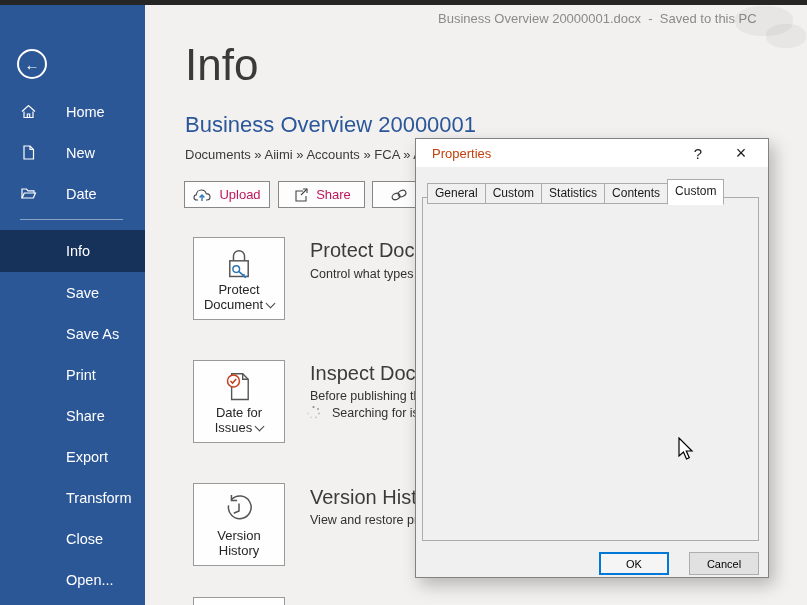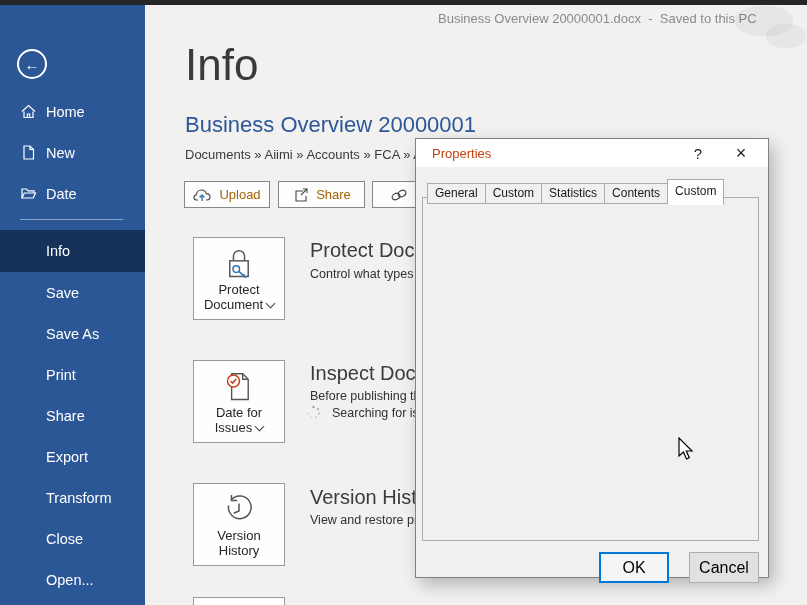--- a/index.html
+++ b/index.html
@@ -6,33 +6,33 @@
   #screen{position:relative;width:807px;height:605px;overflow:hidden;
           font-family:"Liberation Sans","DejaVu Sans",sans-serif;background:#f2f1f0;}
   .abs{position:absolute;}
   
   #topstrip{left:0;top:0;width:807px;height:5px;background:#262626;}
   
   #sidebar{left:0;top:5px;width:145px;height:600px;background:#2b5797;}
   #backbtn{left:17px;top:44px;width:26px;height:26px;border:2px solid #fff;border-radius:50%;
            color:#fff;display:flex;align-items:center;justify-content:center;font-size:15px;line-height:1;cursor:default;}
   .snav{position:absolute;left:0;width:145px;height:41px;display:flex;align-items:center;
-        padding-left:46px;box-sizing:border-box;color:#fff;font-size:14.5px;cursor:default;}
+        padding-left:66px;box-sizing:border-box;color:#fff;font-size:14.5px;cursor:default;}
   .snav svg{position:absolute;left:20px;width:17px;height:17px;}
   .snav.sel{background:#16325a;}
   #sidedivider{left:20px;top:214px;width:103px;height:1px;background:rgba(255,255,255,0.45);}
   
   #titlebar-text{left:438px;top:11px;font-size:13px;color:#8c8a88;white-space:pre;}
   .wm{position:absolute;background:rgba(60,60,60,0.06);border-radius:45%;}
   
   #page-title{left:185px;top:40px;font-size:44px;font-weight:300;color:#3a3a3a;}
   #doc-title{left:185px;top:112px;font-size:22px;color:#2b579a;}
   #breadcrumb{left:185px;top:147px;font-size:13px;color:#3b3a39;}
   .tbtn{position:absolute;top:181px;height:27px;background:#fdfdfd;border:1px solid #878787;
-        display:flex;align-items:center;justify-content:center;gap:7px;font-size:13px;color:#a16207;box-sizing:border-box;}
+        display:flex;align-items:center;justify-content:center;gap:7px;font-size:13px;color:#be185d;box-sizing:border-box;}
   .bigbtn{position:absolute;left:193px;width:92px;height:83px;background:#fefefe;border:1px solid #9a9a9a;
           box-sizing:border-box;display:flex;flex-direction:column;align-items:center;justify-content:space-between;
           padding:9px 2px 7px 2px;text-align:center;font-size:13px;color:#262626;line-height:15px;}
   .sec-h{position:absolute;left:310px;font-size:20px;font-weight:300;color:#3c3b3a;white-space:nowrap;}
   .sec-b{position:absolute;left:310px;font-size:12.5px;color:#323130;white-space:nowrap;}
   .chev{display:inline-block;width:6px;height:6px;border-left:1.4px solid #444;border-bottom:1.4px solid #444;
         transform:rotate(-45deg);vertical-align:2px;margin-left:4px;}
   #partialbox{left:193px;top:597px;width:92px;height:10px;background:#fefefe;border:1px solid #9a9a9a;box-sizing:border-box;}
   
   #dialog{left:415px;top:138px;width:354px;height:440px;background:#f0f0f0;border:1px solid #828282;
@@ -69,21 +69,21 @@
              display:flex;align-items:center;justify-content:center;}
   #chkbox{left:230px;top:200px;width:13px;height:13px;background:#fff;border:1px solid #bfbfbf;box-sizing:border-box;}
   #chklabel{left:249px;top:200px;color:#9b9b9b;}
   #lview{left:77px;top:221px;width:256px;height:172px;background:#fff;border:1px solid #828790;box-sizing:border-box;}
   .lv-colline{position:absolute;top:2px;height:16px;width:1px;background:#e0e0e0;}
   .lv-h{position:absolute;top:4px;font-size:12px;color:#1a1a1a;}
   .lv-c{position:absolute;top:26px;font-size:12px;color:#000;}
   #hsb{position:absolute;left:1px;bottom:1px;width:252px;height:16px;background:#f0f0f0;}
   .hsb-arrow{position:absolute;top:0;width:16px;height:16px;display:flex;align-items:center;justify-content:center;}
   #hsb-thumb{position:absolute;left:24px;top:1px;width:198px;height:14px;background:#cdcdcd;}
-  .dlg-btn{position:absolute;top:413px;width:70px;height:31px;font-size:16px;display:flex;align-items:center;justify-content:center;box-sizing:border-box;}
+  .dlg-btn{position:absolute;top:413px;width:70px;height:23px;font-size:11px;display:flex;align-items:center;justify-content:center;box-sizing:border-box;}
   #okbtn{left:183px;background:#f5f5f5;border:2px solid #0078d7;}
   #cancelbtn{left:273px;background:#e1e1e1;border:1px solid #adadad;}
   #cursor{left:678px;top:437px;width:17px;height:24px;z-index:20;}
 </style>
 </head>
 <body>
 
 <div id="screen">
 
   <div class="abs" id="topstrip"></div>

